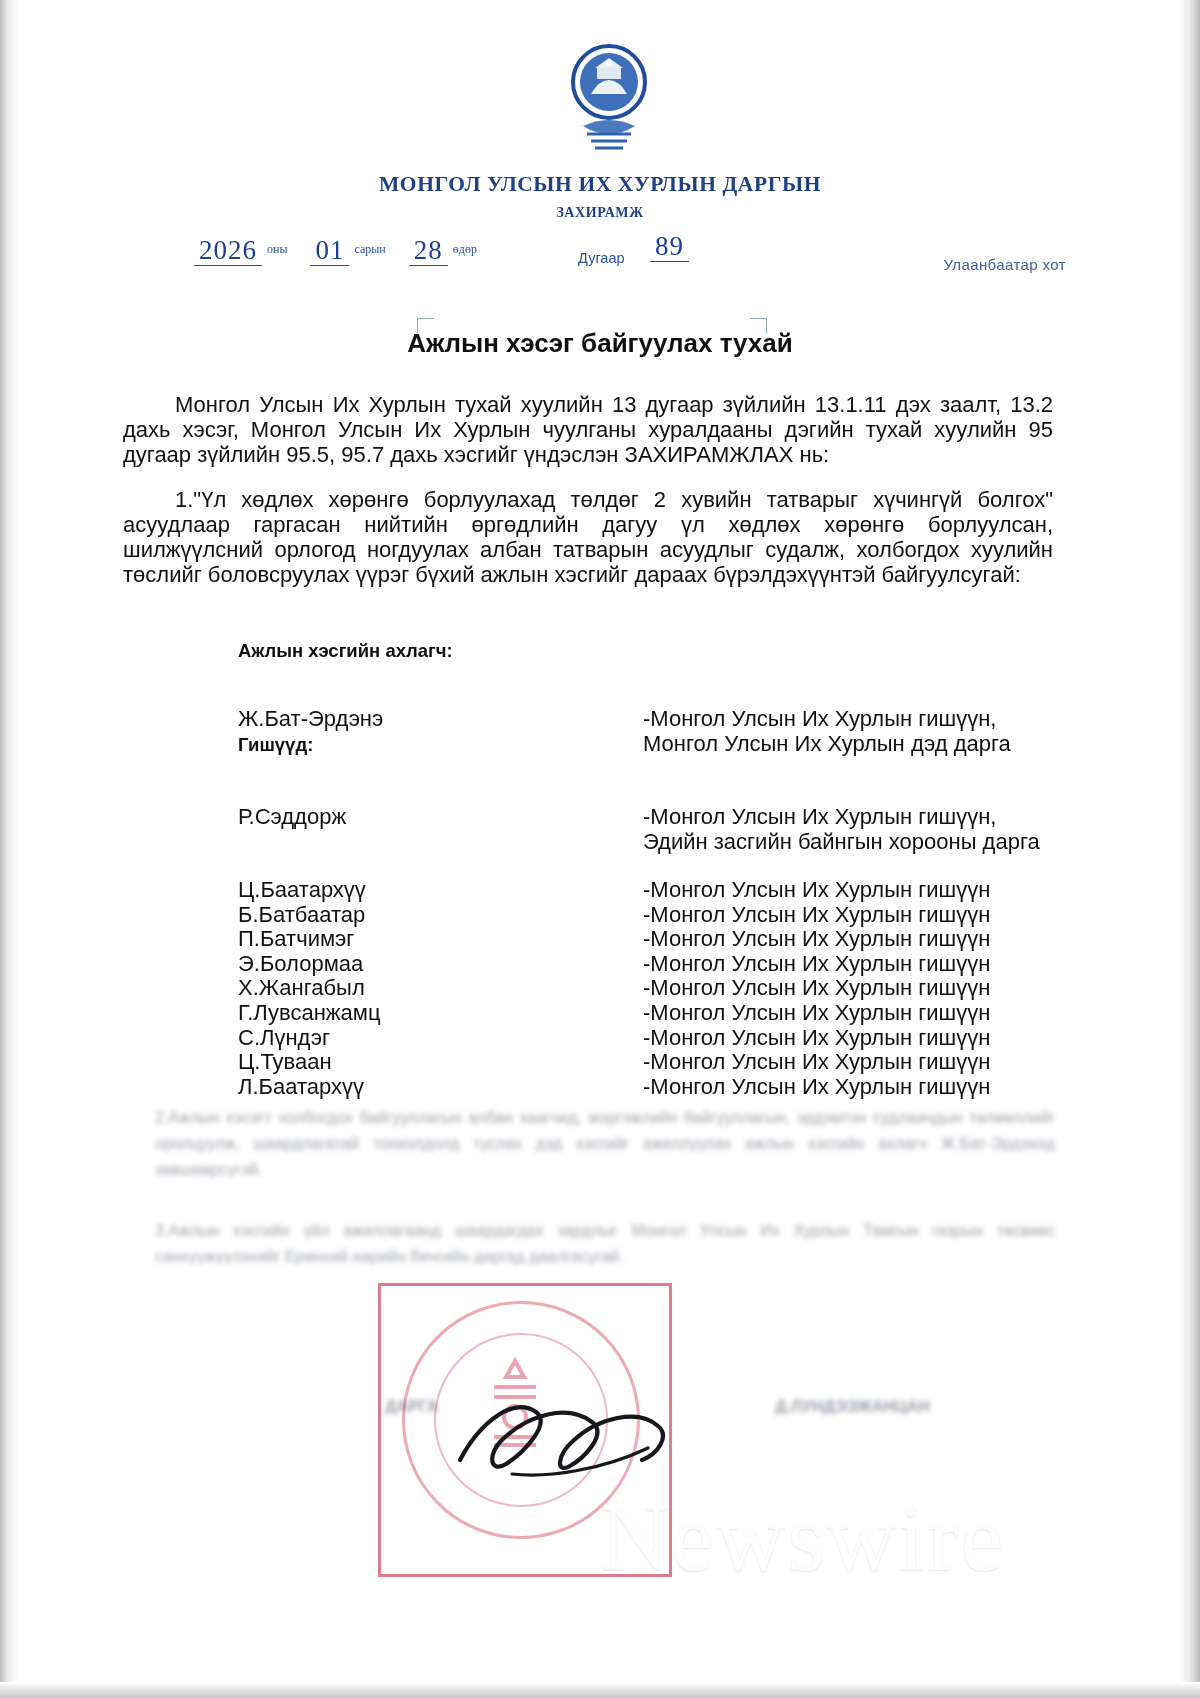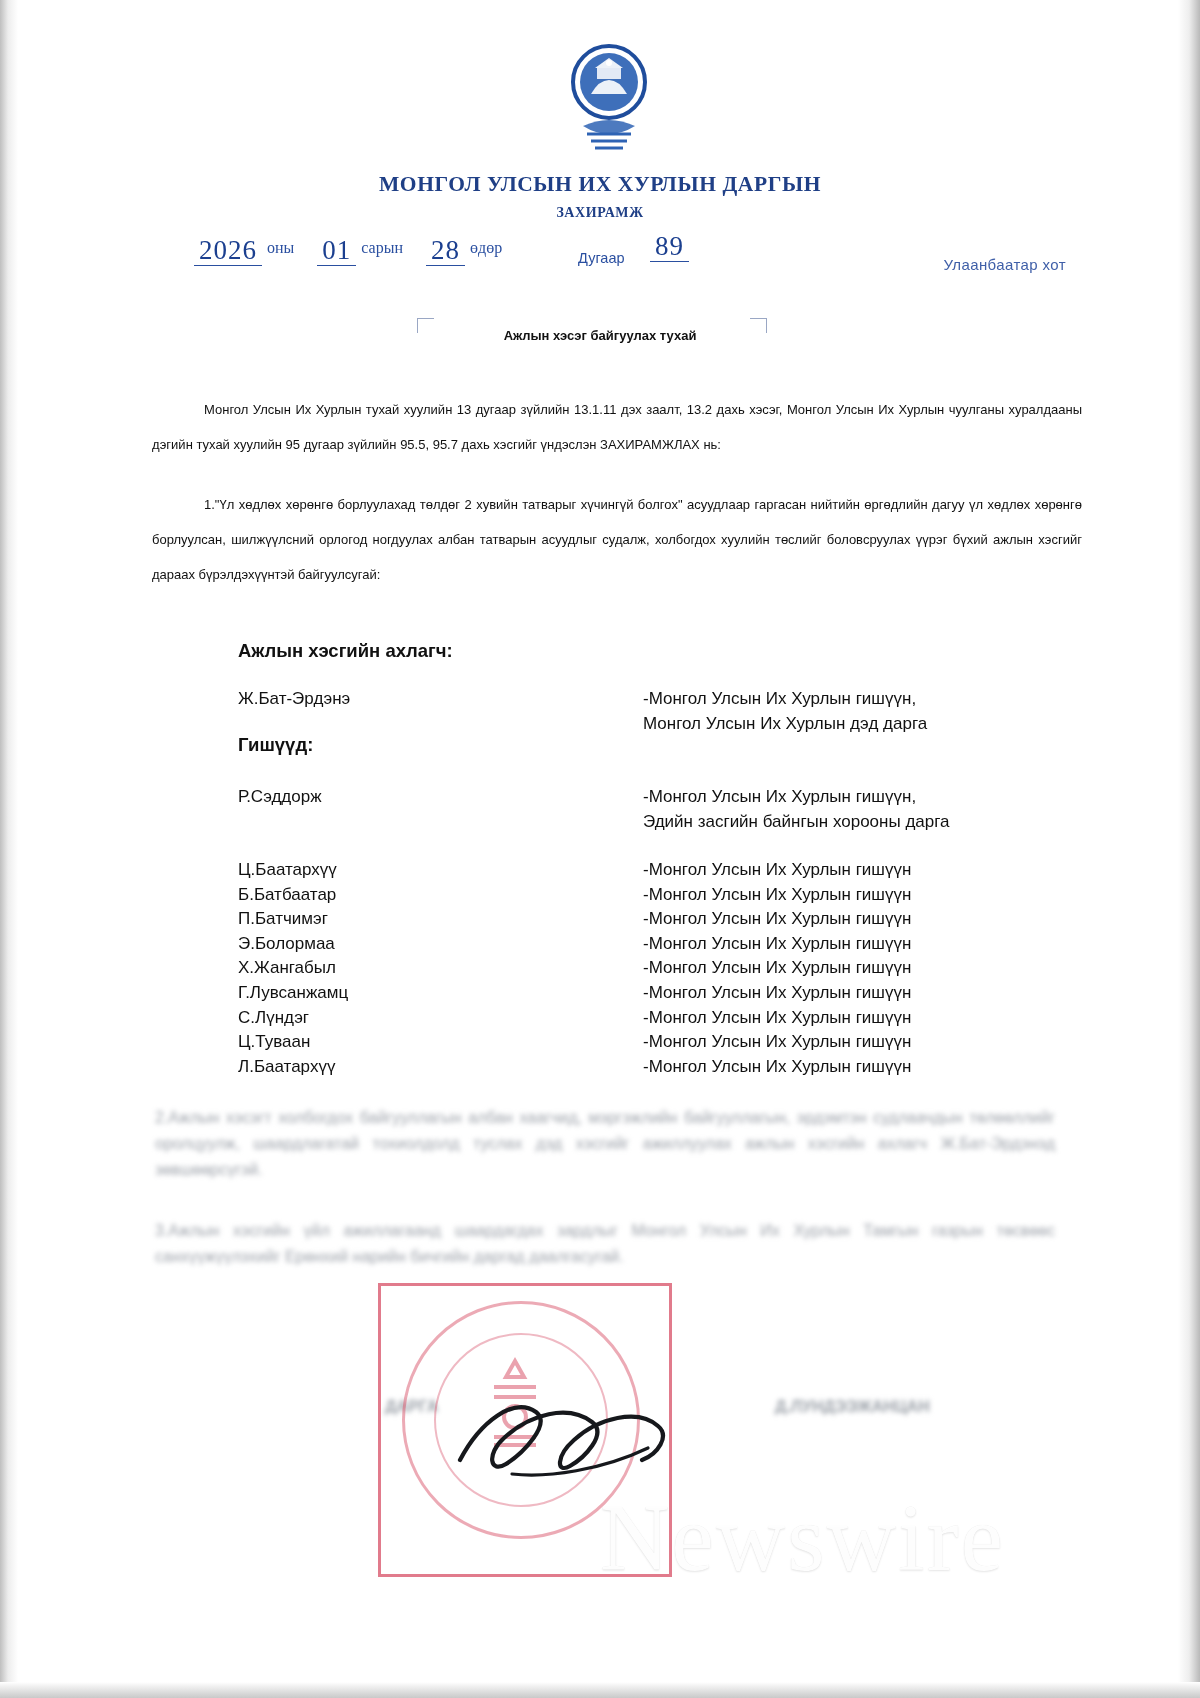--- a/index.html
+++ b/index.html
@@ -98,21 +98,21 @@
     color: #1b3f8f;
     font-size: 27px;
     letter-spacing: 1px;
     border-bottom: 1.5px solid #2a4fa0;
     padding: 0 5px 1px 5px;
     display: inline-block;
     line-height: 28px;
     margin-left: 18px;
   }
   .dl-lbl {
-    font-size: 16px;
+    font-size: 12px;
     color: #2a4fa0;
     display: inline-block;
     padding: 0 5px;
     vertical-align: 6px;
   }
   .dugaar-lbl {
     position: absolute;
     left: 578px;
     top: 250px;
     font-size: 14.5px;
@@ -142,32 +142,32 @@
   .corner-l { left: 417px; top: 318px; border-left: 1.5px solid #9aa7c4; border-top: 1.5px solid #9aa7c4; }
   .corner-r { left: 750px; top: 318px; border-right: 1.5px solid #9aa7c4; border-top: 1.5px solid #9aa7c4; }
 
   
   .subject {
     position: absolute;
     left: 0;
     top: 328px;
     width: 1200px;
     text-align: center;
-    font-size: 13px;
+    font-size: 26px;
     font-weight: bold;
     color: #111;
   }
 
   
   .body-block {
     position: absolute;
-    left: 152px;
+    left: 123px;
     width: 930px;
-    font-size: 13px;
-    line-height: 35px;
+    font-size: 22px;
+    line-height: 25px;
     color: #111;
     text-align: justify;
   }
   #para1 { top: 392px; }
   #para2 { top: 487px; }
   .indent { display: inline-block; width: 52px; }
 
   .sec-head {
     position: absolute;
     left: 238px;
@@ -176,22 +176,23 @@
     color: #111;
   }
   #head-leader { top: 640px; }
   #head-members { top: 734px; }
 
   
   .roster {
     position: absolute;
     left: 238px;
     width: 830px;
-    font-size: 17px;
+    font-size: 22px;
     color: #111;
+    margin-top: 20px;
   }
   .rrow {
     display: flex;
     line-height: 25px;
   }
   .rname {
     width: 405px;
     flex: 0 0 405px;
   }
   .rrole {

